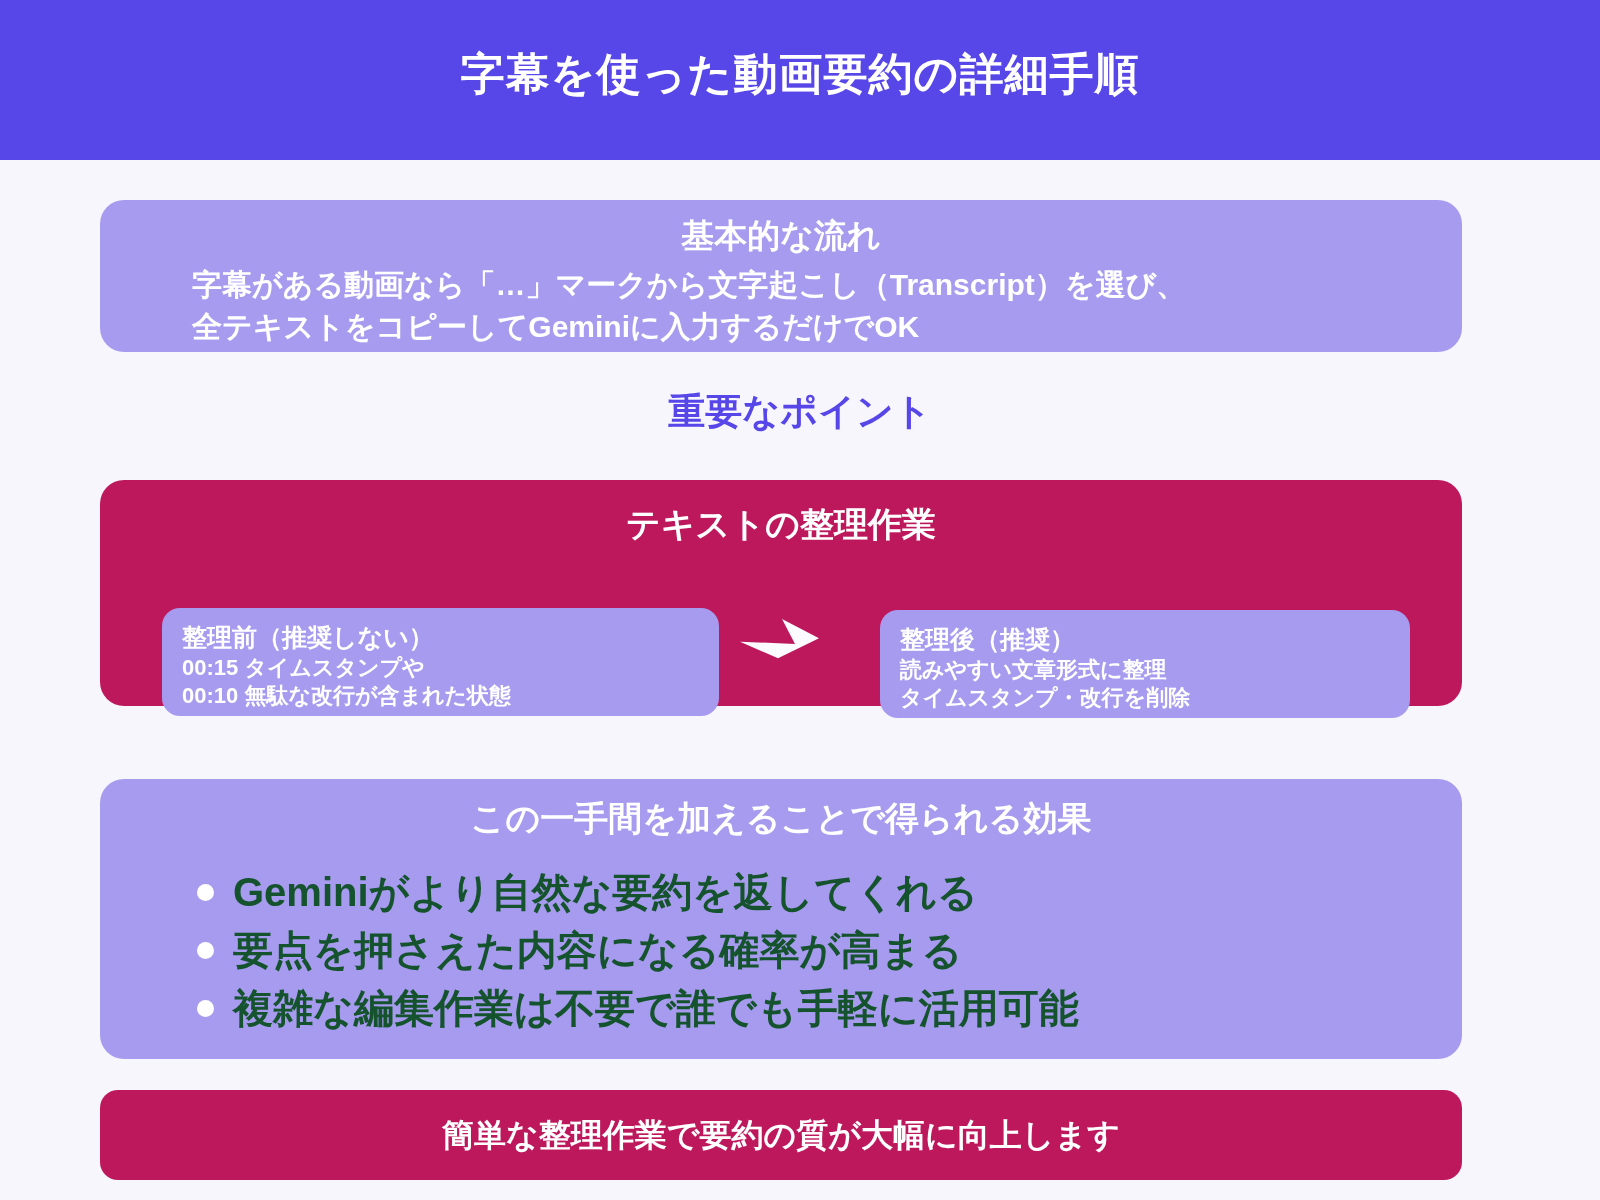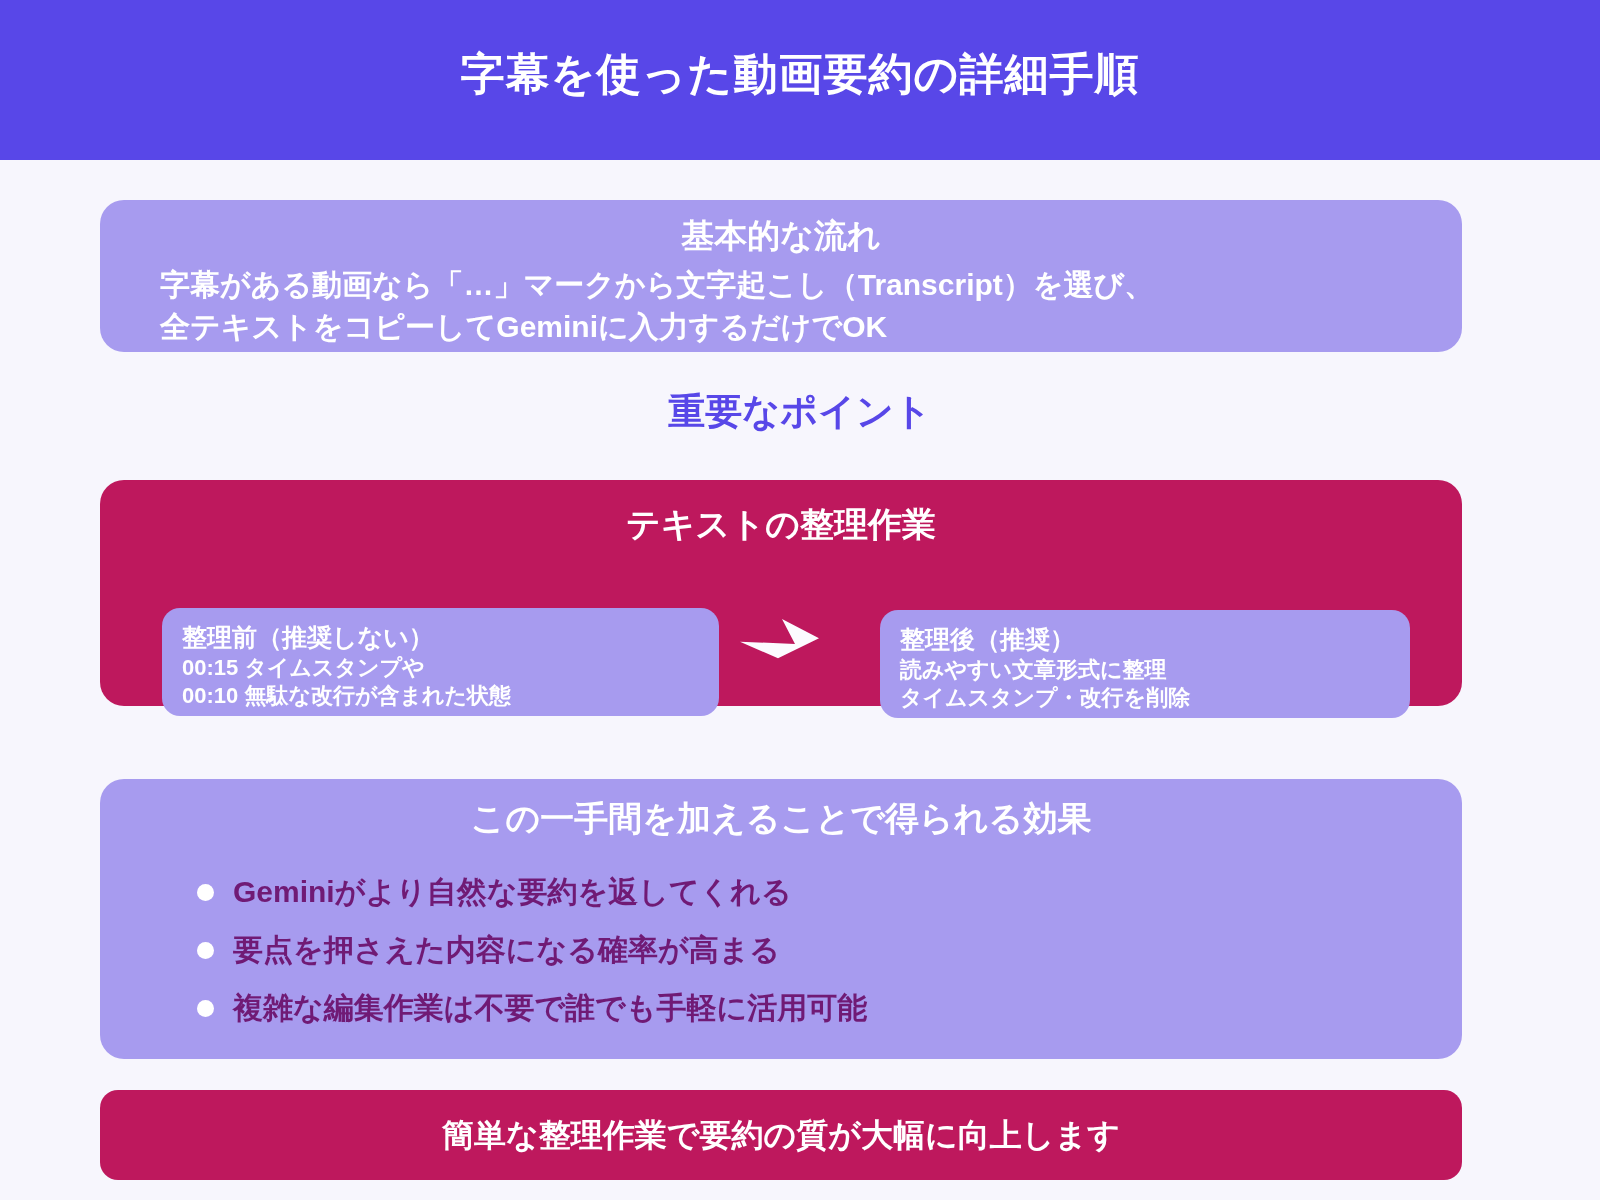--- a/index.html
+++ b/index.html
@@ -52,21 +52,21 @@
     color: #ffffff;
     font-size: 33px;
     line-height: 44px;
   }
   .basic-flow .body-line {
     color: #ffffff;
     font-size: 30px;
     line-height: 42px;
     text-align: left;
   }
-  .basic-flow .body { margin-top: 6px; }
+  .basic-flow .body { margin-top: 6px; margin-left: 32px; }
 
   
   .important-heading {
     position: absolute;
     left: 0; top: 390px;
     width: 1600px;
     text-align: center;
     color: #5847e8;
     font-size: 37px;
     line-height: 44px;
@@ -127,22 +127,22 @@
     height: 58px;
   }
   .bullet-dot {
     width: 17px; height: 17px;
     border-radius: 50%;
     background: #ffffff;
     margin-right: 19px;
     flex: 0 0 auto;
   }
   .effects .effect-label {
-    color: #701a75;
-    font-size: 30px;
+    color: #14532d;
+    font-size: 40px;
   }
 
   
   .conclusion {
     top: 1090px;
     height: 90px;
     border-radius: 18px;
     display: flex;
     align-items: center;
     justify-content: center;

